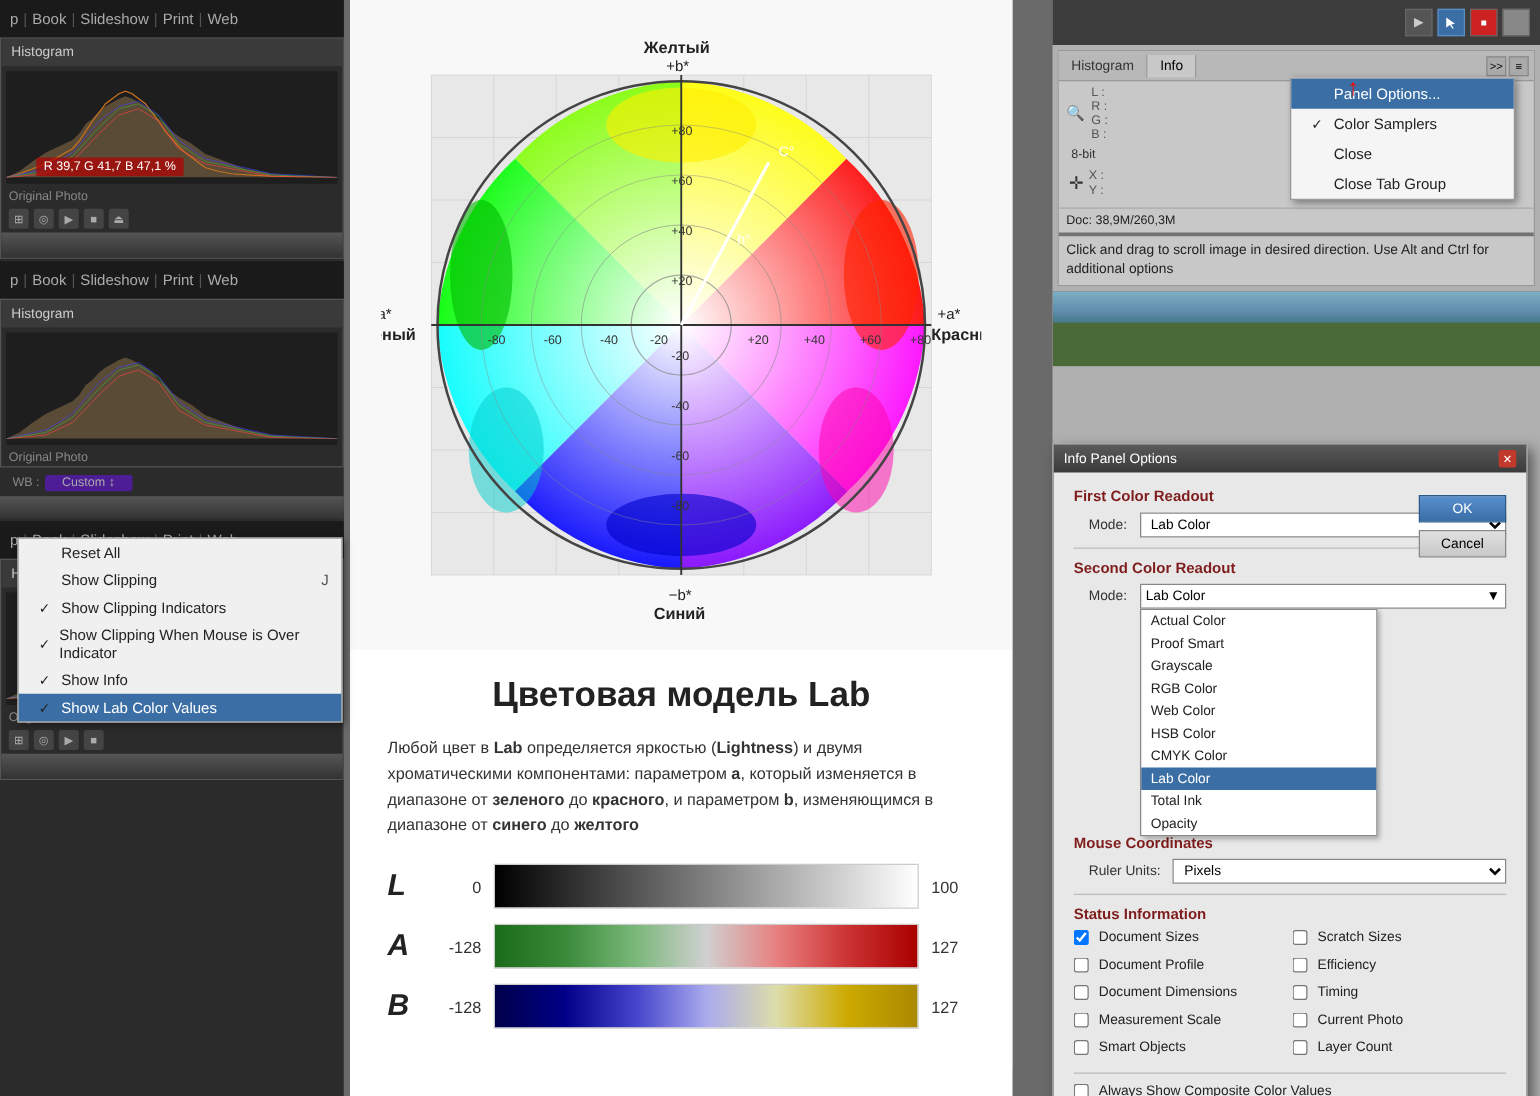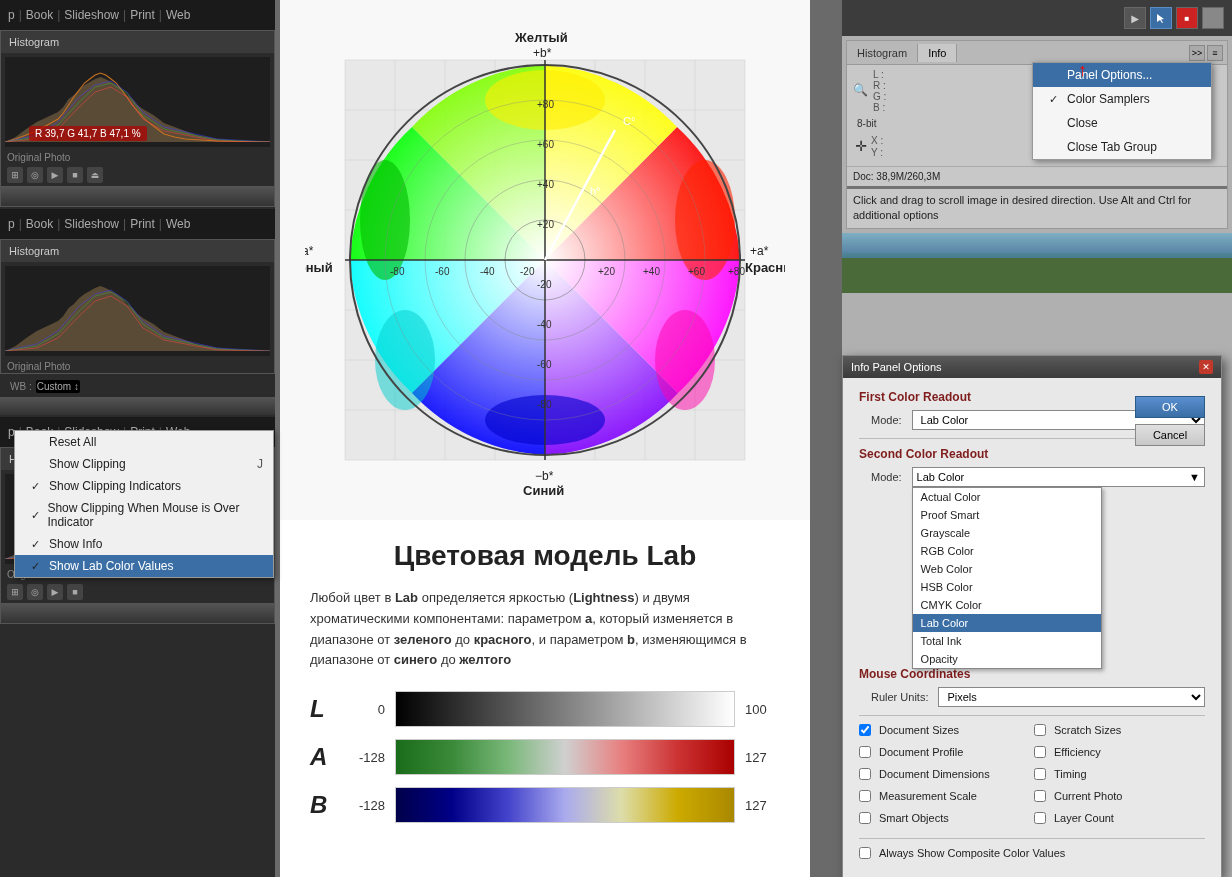--- a/index.html
+++ b/index.html
@@ -694,21 +694,21 @@
       <span>Show Info</span>
     </div>
     <div class="context-menu-item highlighted">
       <span class="checkmark">✓</span>
       <span>Show Lab Color Values</span>
     </div>
   </div>
 
   <div class="wb-bar" style="margin-top: 4px; padding-left:10px;">
     <span>WB :</span>
-    <span style="background:#000000; padding:1px 1px; color:#aaa; border-radius:2px;">Custom ↕</span>
+    <span style="background:#4c1d95; padding:1px 14px; color:#aaa; border-radius:2px;">Custom ↕</span>
   </div>
 
   <div class="panel-window-bar" style="justify-content:flex-end; background: linear-gradient(to bottom, #555,#333); height:18px; margin:2px 0;">
     <span class="pw-btn minimize"></span>
     <span class="pw-btn restore"></span>
     <span class="pw-btn close"></span>
   </div>
 
   <div class="nav-bar" style="margin-top:2px;">
     <span>p</span>
@@ -1087,20 +1087,21 @@
       <div class="dialog-row">
         <label>Ruler Units:</label>
         <select class="dialog-select">
           <option>Pixels</option>
         </select>
       </div>
     </div>
 
     <hr class="dialog-divider">
 
+    <div class="dialog-section-label">Status Information</div>
     <div class="dialog-two-col">
       <div class="dialog-checkbox-row">
         <input type="checkbox" checked="" style="">
         <label>Document Sizes</label>
       </div>
       <div class="dialog-checkbox-row">
         <input type="checkbox" style="">
         <label>Scratch Sizes</label>
       </div>
       <div class="dialog-checkbox-row">

